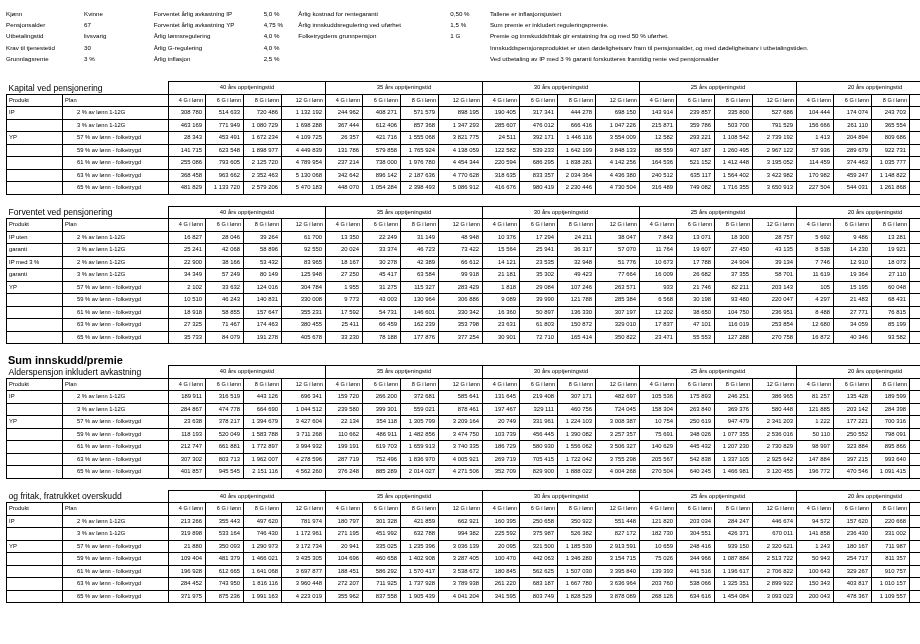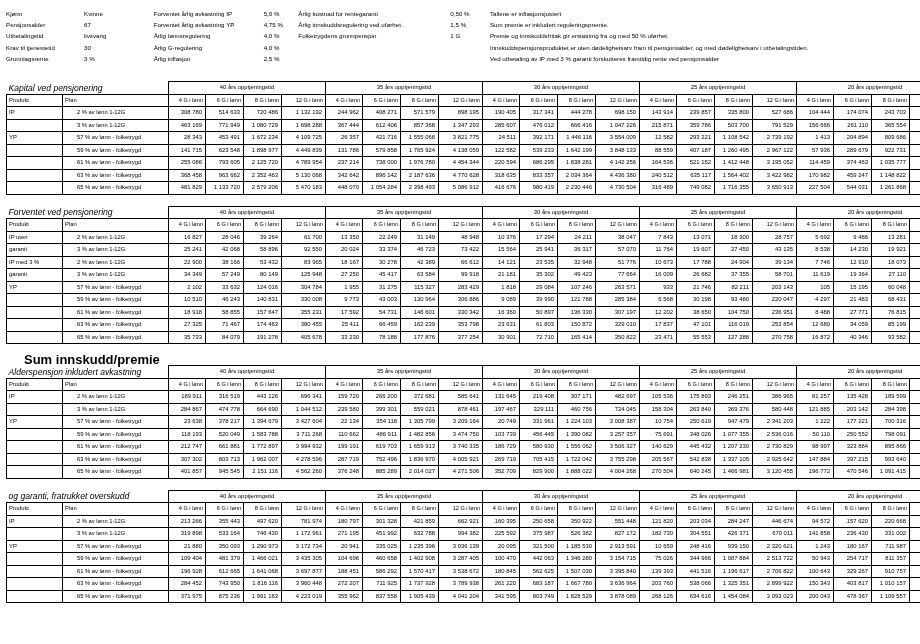--- a/index.html
+++ b/index.html
@@ -82,21 +82,20 @@
   
   .title-cell {
     border: none !important;
     font-size: 8.6px;
     font-weight: bold;
     text-align: left;
     vertical-align: bottom;
     padding-left: 2px !important;
     line-height: 11px;
     height: auto;
-    font-style: italic;
   }
 
   .grp-head {
     text-align: center;
     font-size: 5.9px;
     vertical-align: middle;
   }
   .subhead {
     text-align: right;
     padding-right: 2px !important;
@@ -718,21 +717,21 @@
             <td class="num sep-l sep-b">16 872</td>
             <td class="num sep-b">40 346</td>
             <td class="num sep-b">93 582</td>
             <td class="num sep-r sep-b">200 055</td>
           </tr>
         </tbody>
     </table>
   </div>
 
   <div class="tblock">
-    <div style="font-size:13px;font-weight:bold;padding-left:2px;line-height:10px;margin-left:16px;">Sum innskudd/premie</div>
+    <div style="font-size:11px;font-weight:bold;padding-left:2px;line-height:10px;">Sum innskudd/premie</div>
     <table class="grid">
       <colgroup>
         <col style="width:56px">
           <col style="width:106px">
         <col style="width:37px">
           <col style="width:38px">
           <col style="width:38px">
           <col style="width:44px">
         <col style="width:37px">
           <col style="width:38px">
@@ -979,21 +978,21 @@
           <col style="width:38px">
           <col style="width:38px">
           <col style="width:44px">
         <col style="width:37px">
           <col style="width:38px">
           <col style="width:38px">
           <col style="width:44px">
       </colgroup>
       <tbody>
           <tr>
-        <td class="title-cell" colspan="2">og garanti, fratrukket overskudd</td>
+        <td class="title-cell" colspan="2">og fritak, fratrukket overskudd</td>
         <td class="grp-head sep-l sep-t sep-r" colspan="4">40 års opptjeningstid</td>
         <td class="grp-head sep-t sep-r" colspan="4">35 års opptjeningstid</td>
         <td class="grp-head sep-t sep-r" colspan="4">30 års opptjeningstid</td>
         <td class="grp-head sep-t sep-r" colspan="4">25 års opptjeningstid</td>
         <td class="grp-head sep-t sep-r" colspan="4">20 års opptjeningstid</td>
       </tr>
       <tr>
         <td class="subhead-left sep-l sep-t">Produkt</td>
         <td class="subhead-left sep-t">Plan</td>
         <td class="subhead sep-l sep-b">4 G i lønn</td>

